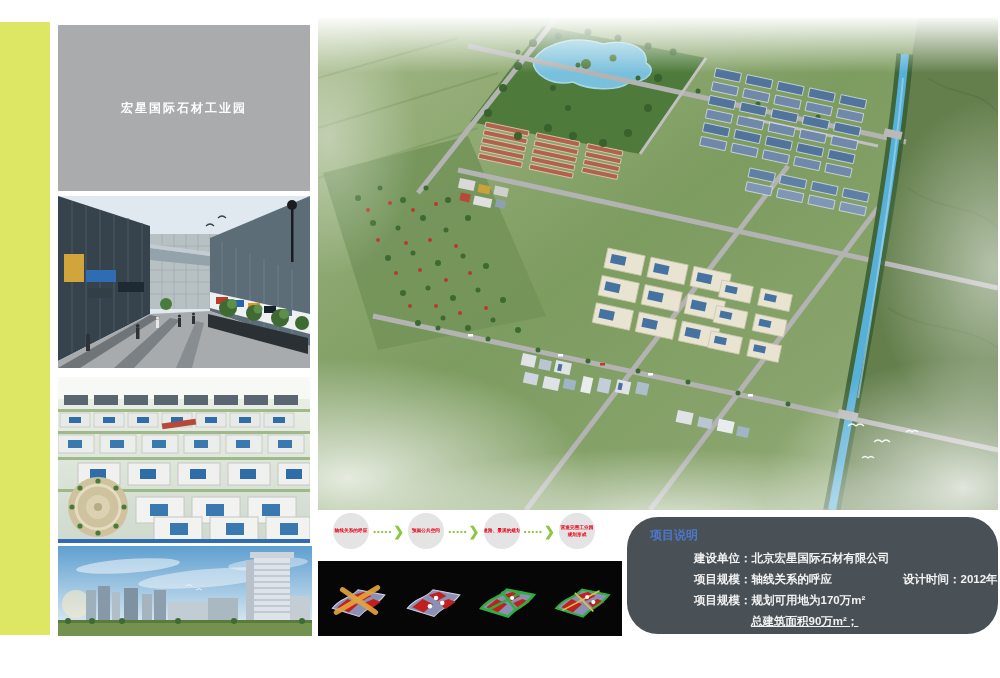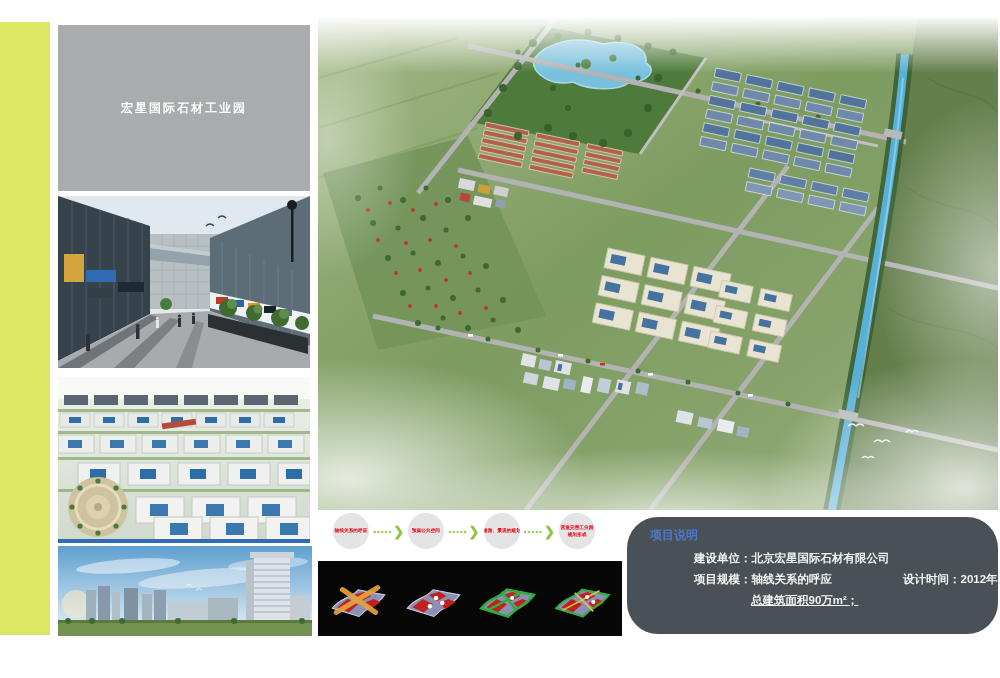--- a/index.html
+++ b/index.html
@@ -653,19 +653,22 @@
     <div class="pi-header">项目说明</div>
     <div class="pi-row">
       <span>建设单位：</span><span>北京宏星国际石材有限公司</span>
     </div>
     <div class="pi-row">
       <span>项目规模：</span><span>轴线关系的呼应</span>
       <span class="design-time">
         <span>设计时间：</span><span>2012年</span>
       </span>
     </div>
+    <div class="pi-row">
+      <span>项目规模：</span><span>规划可用地为170万m²</span>
+    </div>
     <div class="pi-row pi-indent">
       <span>总建筑面积90万m²；</span>
     </div>
   </div>
 
 
 </div>
 
 </body></html>

